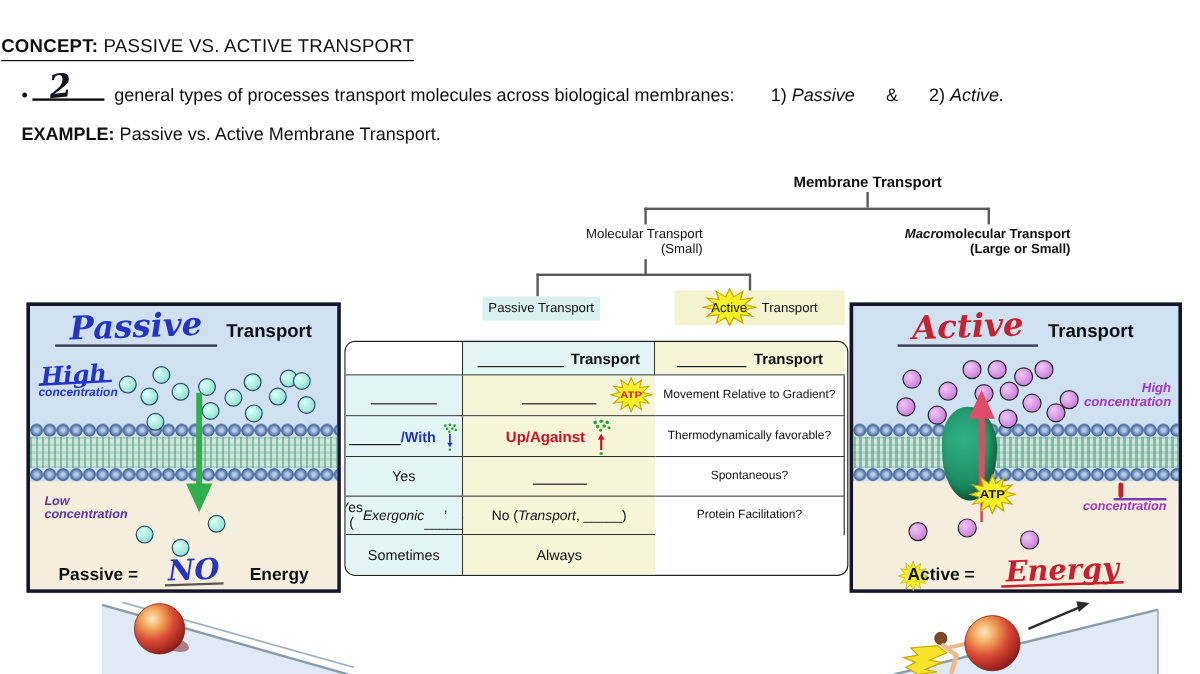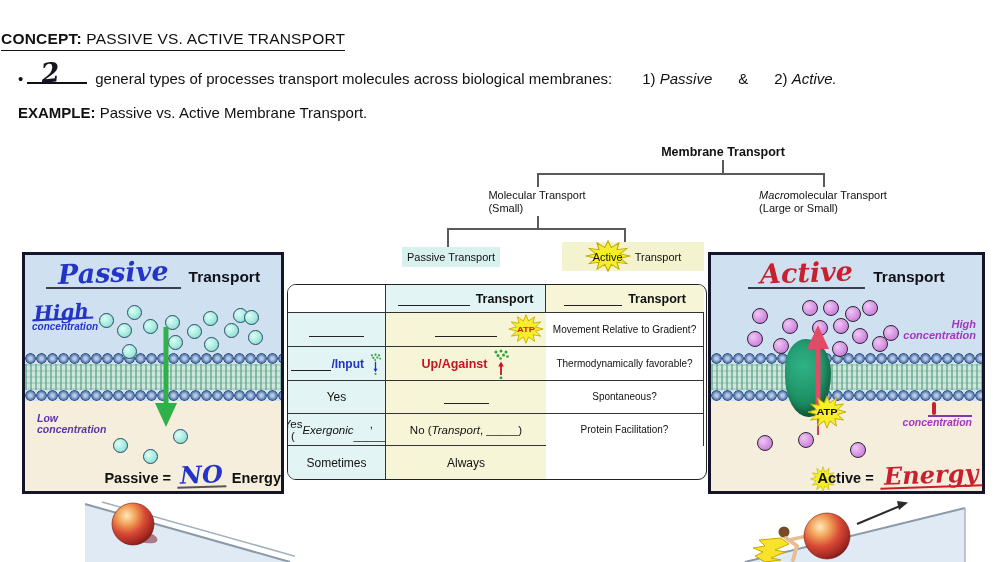--- a/index.html
+++ b/index.html
@@ -16,21 +16,21 @@
   .hand{font-family:"DejaVu Serif",serif;font-style:italic;font-weight:bold;}
   .hand-2{position:absolute;left:14px;bottom:-4px;font-size:27px;color:#15151f;transform:rotate(-6deg);line-height:1;}
   .b-items{display:flex;align-items:baseline;margin-left:30px;gap:26px;}
   .b-item i{font-style:italic;}
   .example-line{position:absolute;left:18px;top:104px;font-size:15px;}
   .example-line b{font-weight:bold;}
 
   
   .tree-line{position:absolute;background:#5a5a5a;}
   .tree-root{position:absolute;left:723px;top:145px;transform:translateX(-50%);font-weight:bold;font-size:12.5px;white-space:nowrap;}
-  .tree-node{position:absolute;transform:translateX(-50%);font-size:11px;text-align:left;line-height:13px;white-space:nowrap;}
+  .tree-node{position:absolute;transform:translateX(-50%);font-size:11px;text-align:right;line-height:13px;white-space:nowrap;}
   .leaf-passive{position:absolute;left:402px;top:247px;width:98px;height:20px;background:#d9f1ee;
                 font-size:11px;display:flex;align-items:center;justify-content:center;white-space:nowrap;}
   .leaf-active{position:absolute;left:562px;top:242px;width:142px;height:29px;background:#f4f3cf;
                font-size:11px;display:flex;align-items:center;justify-content:center;gap:4px;}
   .star-wrap{position:relative;width:46px;height:29px;}
   .star-wrap svg{position:absolute;left:0;top:-2px;}
   .star-wrap .star-label{position:absolute;left:50%;top:50%;transform:translate(-50%,-50%);font-size:11px;z-index:1;white-space:nowrap;}
 
   
   .cmp-table{position:absolute;left:287px;top:284px;width:418px;height:194px;
@@ -78,21 +78,21 @@
   .lo-right .blank-line{position:relative;display:block;margin-left:auto;width:44px;border-bottom:2px solid #7a3ab0;height:14px;}
   .lo-right .red-tick{position:absolute;left:4px;bottom:0;width:3.5px;height:13px;background:#c8202e;border-radius:2px;}
   .dot{position:absolute;border-radius:50%;z-index:2;}
   .dot-cyan{width:13px;height:13px;border:1.8px solid #2a4a66;background:radial-gradient(circle at 35% 35%,#dcfef7,#9fe8dc 60%,#7ccec2);}
   .dot-purple{width:14px;height:14px;border:1.8px solid #26262e;background:radial-gradient(circle at 35% 35%,#f0c6f4,#d38de0 60%,#c06ad0);}
   .protein{position:absolute;left:74px;top:84px;width:46px;height:78px;z-index:2;
            background:radial-gradient(circle at 40% 35%,#2fb286,#1d8f64 60%,#0f6a48);
            border-radius:46% 54% 48% 52% / 38% 44% 58% 54%;box-shadow:inset -4px -5px 8px rgba(0,40,20,.45);}
   .arrow-svg{position:absolute;z-index:3;}
   .atp-panel{position:absolute;left:96px;top:140px;z-index:4;}
-  .panel-footer{position:absolute;left:0;right:0;bottom:3px;display:flex;justify-content:flex-end;align-items:baseline;gap:6px;z-index:5;}
+  .panel-footer{position:absolute;left:0;right:0;bottom:3px;display:flex;justify-content:center;align-items:baseline;gap:22px;z-index:5;}
   .pf-bold{font-weight:bold;font-size:14.5px;}
   .hand-no{font-size:24px;color:#2434c6;border-bottom:2px solid #555;line-height:.9;padding:0 3px;transform:rotate(-2deg);display:inline-block;}
   .hand-energy{font-size:24px;color:#c8202e;border-bottom:2px solid #c8202e;line-height:.9;padding:0 4px;transform:rotate(-2deg);display:inline-block;}
   .active-eq{position:relative;}
   .active-eq .mini-star{position:absolute;left:-8px;top:-4px;z-index:0;}
   .active-eq span{position:relative;z-index:1;}
 
   .ramp{position:absolute;}
 </style>
 </head>
@@ -120,21 +120,21 @@
   <div class="tree-root">Membrane Transport</div>
   <div class="tree-line" style="left:722px;top:160px;width:1.5px;height:13px;"></div>
   <div class="tree-line" style="left:537px;top:173px;width:287px;height:1.5px;"></div>
   <div class="tree-line" style="left:537px;top:173px;width:1.5px;height:14px;"></div>
   <div class="tree-line" style="left:823px;top:173px;width:1.5px;height:14px;"></div>
 
   <div class="tree-node" style="left:537px;top:189px;">
     <span>Molecular Transport</span><br>
     <span>(Small)</span>
   </div>
-  <div class="tree-node" style="left:823px;top:189px;">
+  <div class="tree-node" style="left:823px;top:189px;font-weight:bold;">
     <span><i>Macro</i><span>molecular Transport</span></span><br>
     <span>(Large or Small)</span>
   </div>
 
   <div class="tree-line" style="left:537px;top:216px;width:1.5px;height:13px;"></div>
   <div class="tree-line" style="left:447px;top:228px;width:178px;height:1.5px;"></div>
   <div class="tree-line" style="left:447px;top:228px;width:1.5px;height:19px;"></div>
   <div class="tree-line" style="left:624px;top:228px;width:1.5px;height:16px;"></div>
 
   <div class="leaf-passive">Passive Transport</div>
@@ -167,21 +167,21 @@
       <span class="blank w62"></span>
       <svg class="atp-star-table" width="36" height="30" viewBox="0 0 40 40" preserveAspectRatio="none">
         <polygon points="39,20 30.6,22.9 36.5,29.5 27.8,27.8 29.5,36.5 22.9,30.6 20,39 17.2,30.6 10.5,36.5 12.2,27.8 3.6,29.5 9.4,22.9 1,20 9.4,17.2 3.6,10.5 12.2,12.2 10.5,3.6 17.2,9.4 20,1 22.9,9.4 29.5,3.6 27.8,12.2 36.5,10.5 30.6,17.2" fill="#f8ee2a" stroke="#c0a800" stroke-width="1"></polygon>
         <text x="20" y="24" text-anchor="middle" font-size="10.5" font-weight="bold" fill="#cc2222">ATP</text>
       </svg>
     </div>
 
     <div class="cell lbl">Movement Relative to Gradient?</div>
     <div class="cell pcell">
       <span class="blank w56"></span>
-        <span class="with-txt">/Input</span>
+        <span class="with-txt">/With</span>
       <svg class="grad-icon" width="18" height="30" viewBox="0 0 18 30">
         <g fill="#2ba332">
             <circle cx="4" cy="3" r="1.5"></circle>
             <circle cx="9" cy="2" r="1.5"></circle>
             <circle cx="14" cy="3" r="1.5"></circle>
             <circle cx="6" cy="6.5" r="1.5"></circle>
             <circle cx="11.5" cy="6" r="1.5"></circle>
             <circle cx="15.5" cy="7.5" r="1.3"></circle>
             <circle cx="8.5" cy="9.5" r="1.3"></circle>
           </g>

